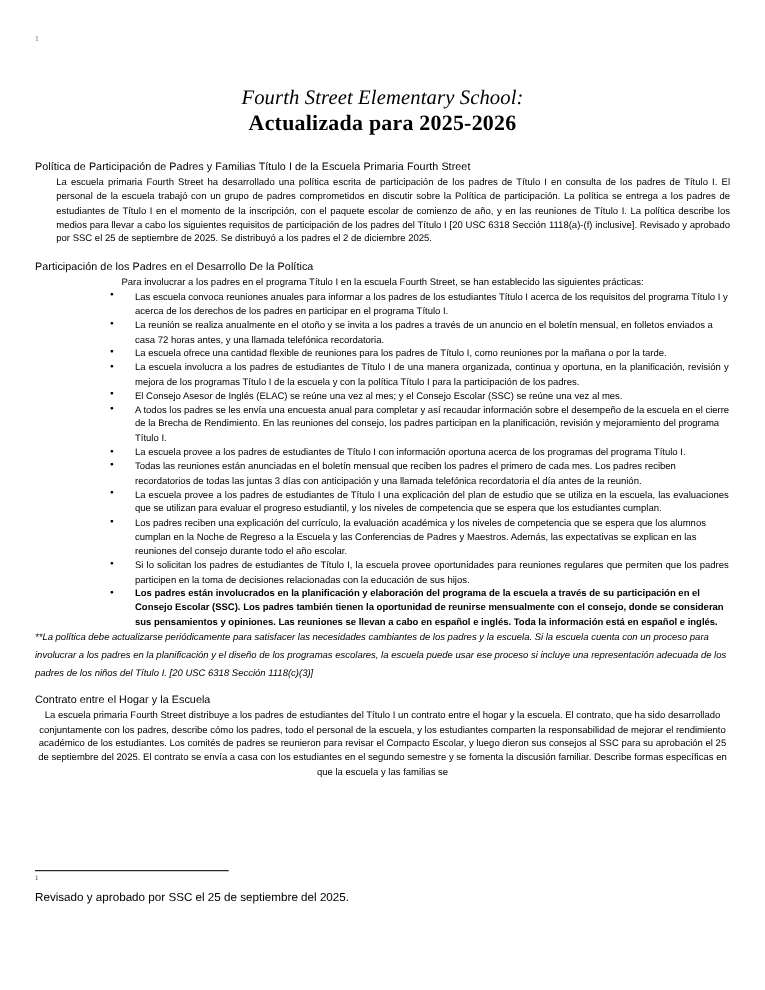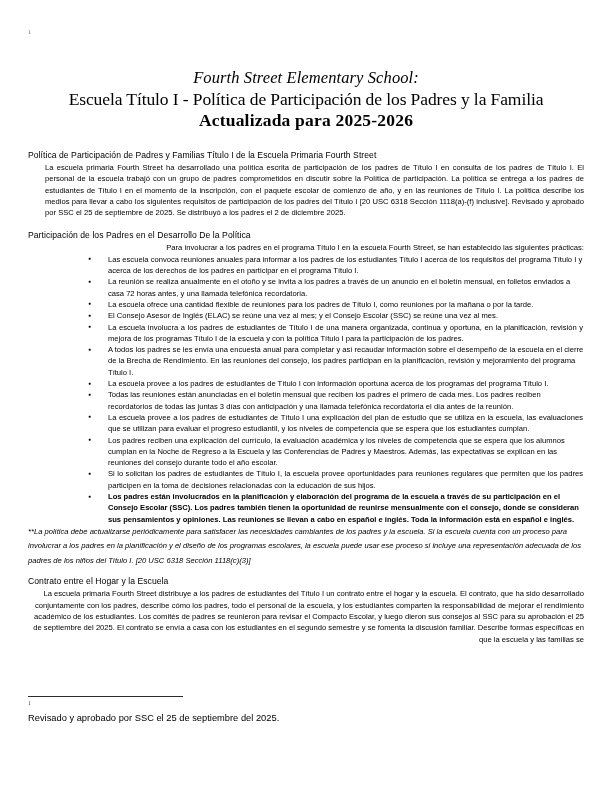--- a/index.html
+++ b/index.html
@@ -85,21 +85,21 @@
     font-weight: normal;
     line-height: 12px;
     margin: 0 0 1px 0;
     letter-spacing: 0.05px;
   }
   p.para {
     font-family: "Liberation Sans", sans-serif;
     font-size: 7.6px;
     line-height: 11.3px;
     margin: 0;
-    text-align: right;
+    text-align: center;
     letter-spacing: 0.01px;
   }
   p.para.justify { text-align: justify; margin-left: 17px; }
 
   p.italic-note {
     font-family: "Liberation Sans", sans-serif;
     font-style: italic;
     font-size: 7.6px;
     line-height: 14.5px;
     margin: 0;
@@ -167,43 +167,42 @@
 <body>
 
 <div class="page">
 
   <div class="page-marker">1</div>
 
   <div class="content">
 
     <div class="title-block">
       <div class="title-line1">Fourth Street Elementary School:</div>
-      <div class="title-line2">Escuela Título I - Política de Participación de los Padres y la Familia</div>
       <div class="title-line3">Actualizada para 2025-2026</div>
     </div>
 
     <div class="spacer-lg"></div>
 
     <div class="section">
       <h2 class="heading">Política de Participación de Padres y Familias Título I de la Escuela Primaria Fourth Street</h2>
       <p class="para justify">La escuela primaria Fourth Street ha desarrollado una política escrita de participación de los padres de Título I en consulta de los padres de Título I. El personal de la escuela trabajó con un grupo de padres comprometidos en discutir sobre la Política de participación. La política se entrega a los padres de estudiantes de Título I en el momento de la inscripción, con el paquete escolar de comienzo de año, y en las reuniones de Título I. La política describe los medios para llevar a cabo los siguientes requisitos de participación de los padres del Título I [20 USC 6318 Sección 1118(a)-(f) inclusive]. Revisado y aprobado por SSC el 25 de septiembre de 2025. Se distribuyó a los padres el 2 de diciembre 2025.</p>
     </div>
 
     <div class="spacer-md"></div>
 
     <div class="section">
       <h2 class="heading">Participación de los Padres en el Desarrollo De la Política</h2>
       <p class="para">Para involucrar a los padres en el programa Título I en la escuela Fourth Street, se han establecido las siguientes prácticas:</p>
 
       <ul class="bullets">
         <li>Las escuela convoca reuniones anuales para informar a los padres de los estudiantes Título I acerca de los requisitos del programa Título I y acerca de los derechos de los padres en participar en el programa Título I.</li>
         <li>La reunión se realiza anualmente en el otoño y se invita a los padres a través de un anuncio en el boletín mensual, en folletos enviados a casa 72 horas antes, y una llamada telefónica recordatoria.</li>
         <li class="wide">La escuela ofrece una cantidad flexible de reuniones para los padres de Título I, como reuniones por la mañana o por la tarde.</li>
+        <li class="wide">La escuela involucra a los padres de estudiantes de Título I de una manera organizada, continua y oportuna, en la planificación, revisión y mejora de los programas Título I de la escuela y con la política Título I para la participación de los padres.</li>
         <li class="wide">El Consejo Asesor de Inglés (ELAC) se reúne una vez al  mes; y el Consejo Escolar (SSC) se reúne una vez al mes.</li>
-        <li class="wide">La escuela involucra a los padres de estudiantes de Título I de una manera organizada, continua y oportuna, en la planificación, revisión y mejora de los programas Título I de la escuela y con la política Título I para la participación de los padres.</li>
         <li>A todos los padres se les envía una encuesta anual para completar y así recaudar información sobre el desempeño de la escuela en el cierre de la Brecha de Rendimiento. En las reuniones del consejo, los padres participan en la planificación, revisión y mejoramiento del programa Título I.</li>
         <li class="wide">La escuela provee a los padres de estudiantes de Título I con información oportuna acerca de los programas del programa Título I.</li>
         <li>Todas las reuniones están anunciadas en el boletín mensual que reciben los padres el primero de cada mes. Los padres reciben recordatorios de todas las juntas 3 días con anticipación y una llamada telefónica recordatoria el día antes de la reunión.</li>
         <li class="wide">La escuela provee a los padres de estudiantes de Título I una explicación del plan de estudio que se utiliza en la escuela, las evaluaciones que se utilizan para evaluar el progreso estudiantil, y los niveles de competencia que se espera que los estudiantes cumplan.</li>
         <li>Los padres reciben una explicación del currículo, la evaluación académica y los niveles de competencia que se espera que los alumnos cumplan en la Noche de Regreso a la Escuela y las Conferencias de Padres y Maestros. Además, las expectativas se explican en las reuniones del consejo durante todo el año escolar.</li>
         <li class="wide">Si lo solicitan los padres de estudiantes de Título I, la escuela provee oportunidades para reuniones regulares que permiten que los padres participen en la toma de decisiones relacionadas con la educación de sus hijos.</li>
         <li class="bold">Los padres están involucrados en la planificación y elaboración del programa de la escuela a través de su participación en el Consejo Escolar (SSC). Los padres también tienen la oportunidad de reunirse mensualmente con el consejo, donde se consideran sus pensamientos y opiniones. Las reuniones se llevan a cabo en español e inglés. Toda la información está en español e inglés.</li>
       </ul>
 
       <p class="italic-note">**La política debe actualizarse periódicamente para satisfacer las necesidades cambiantes de los padres y la escuela. Si la escuela cuenta con un proceso para involucrar a los padres en la planificación y el diseño de los programas escolares, la escuela puede usar ese proceso si incluye una representación adecuada de los padres de los niños del Título I. [20 USC 6318 Sección 1118(c)(3)]</p>

